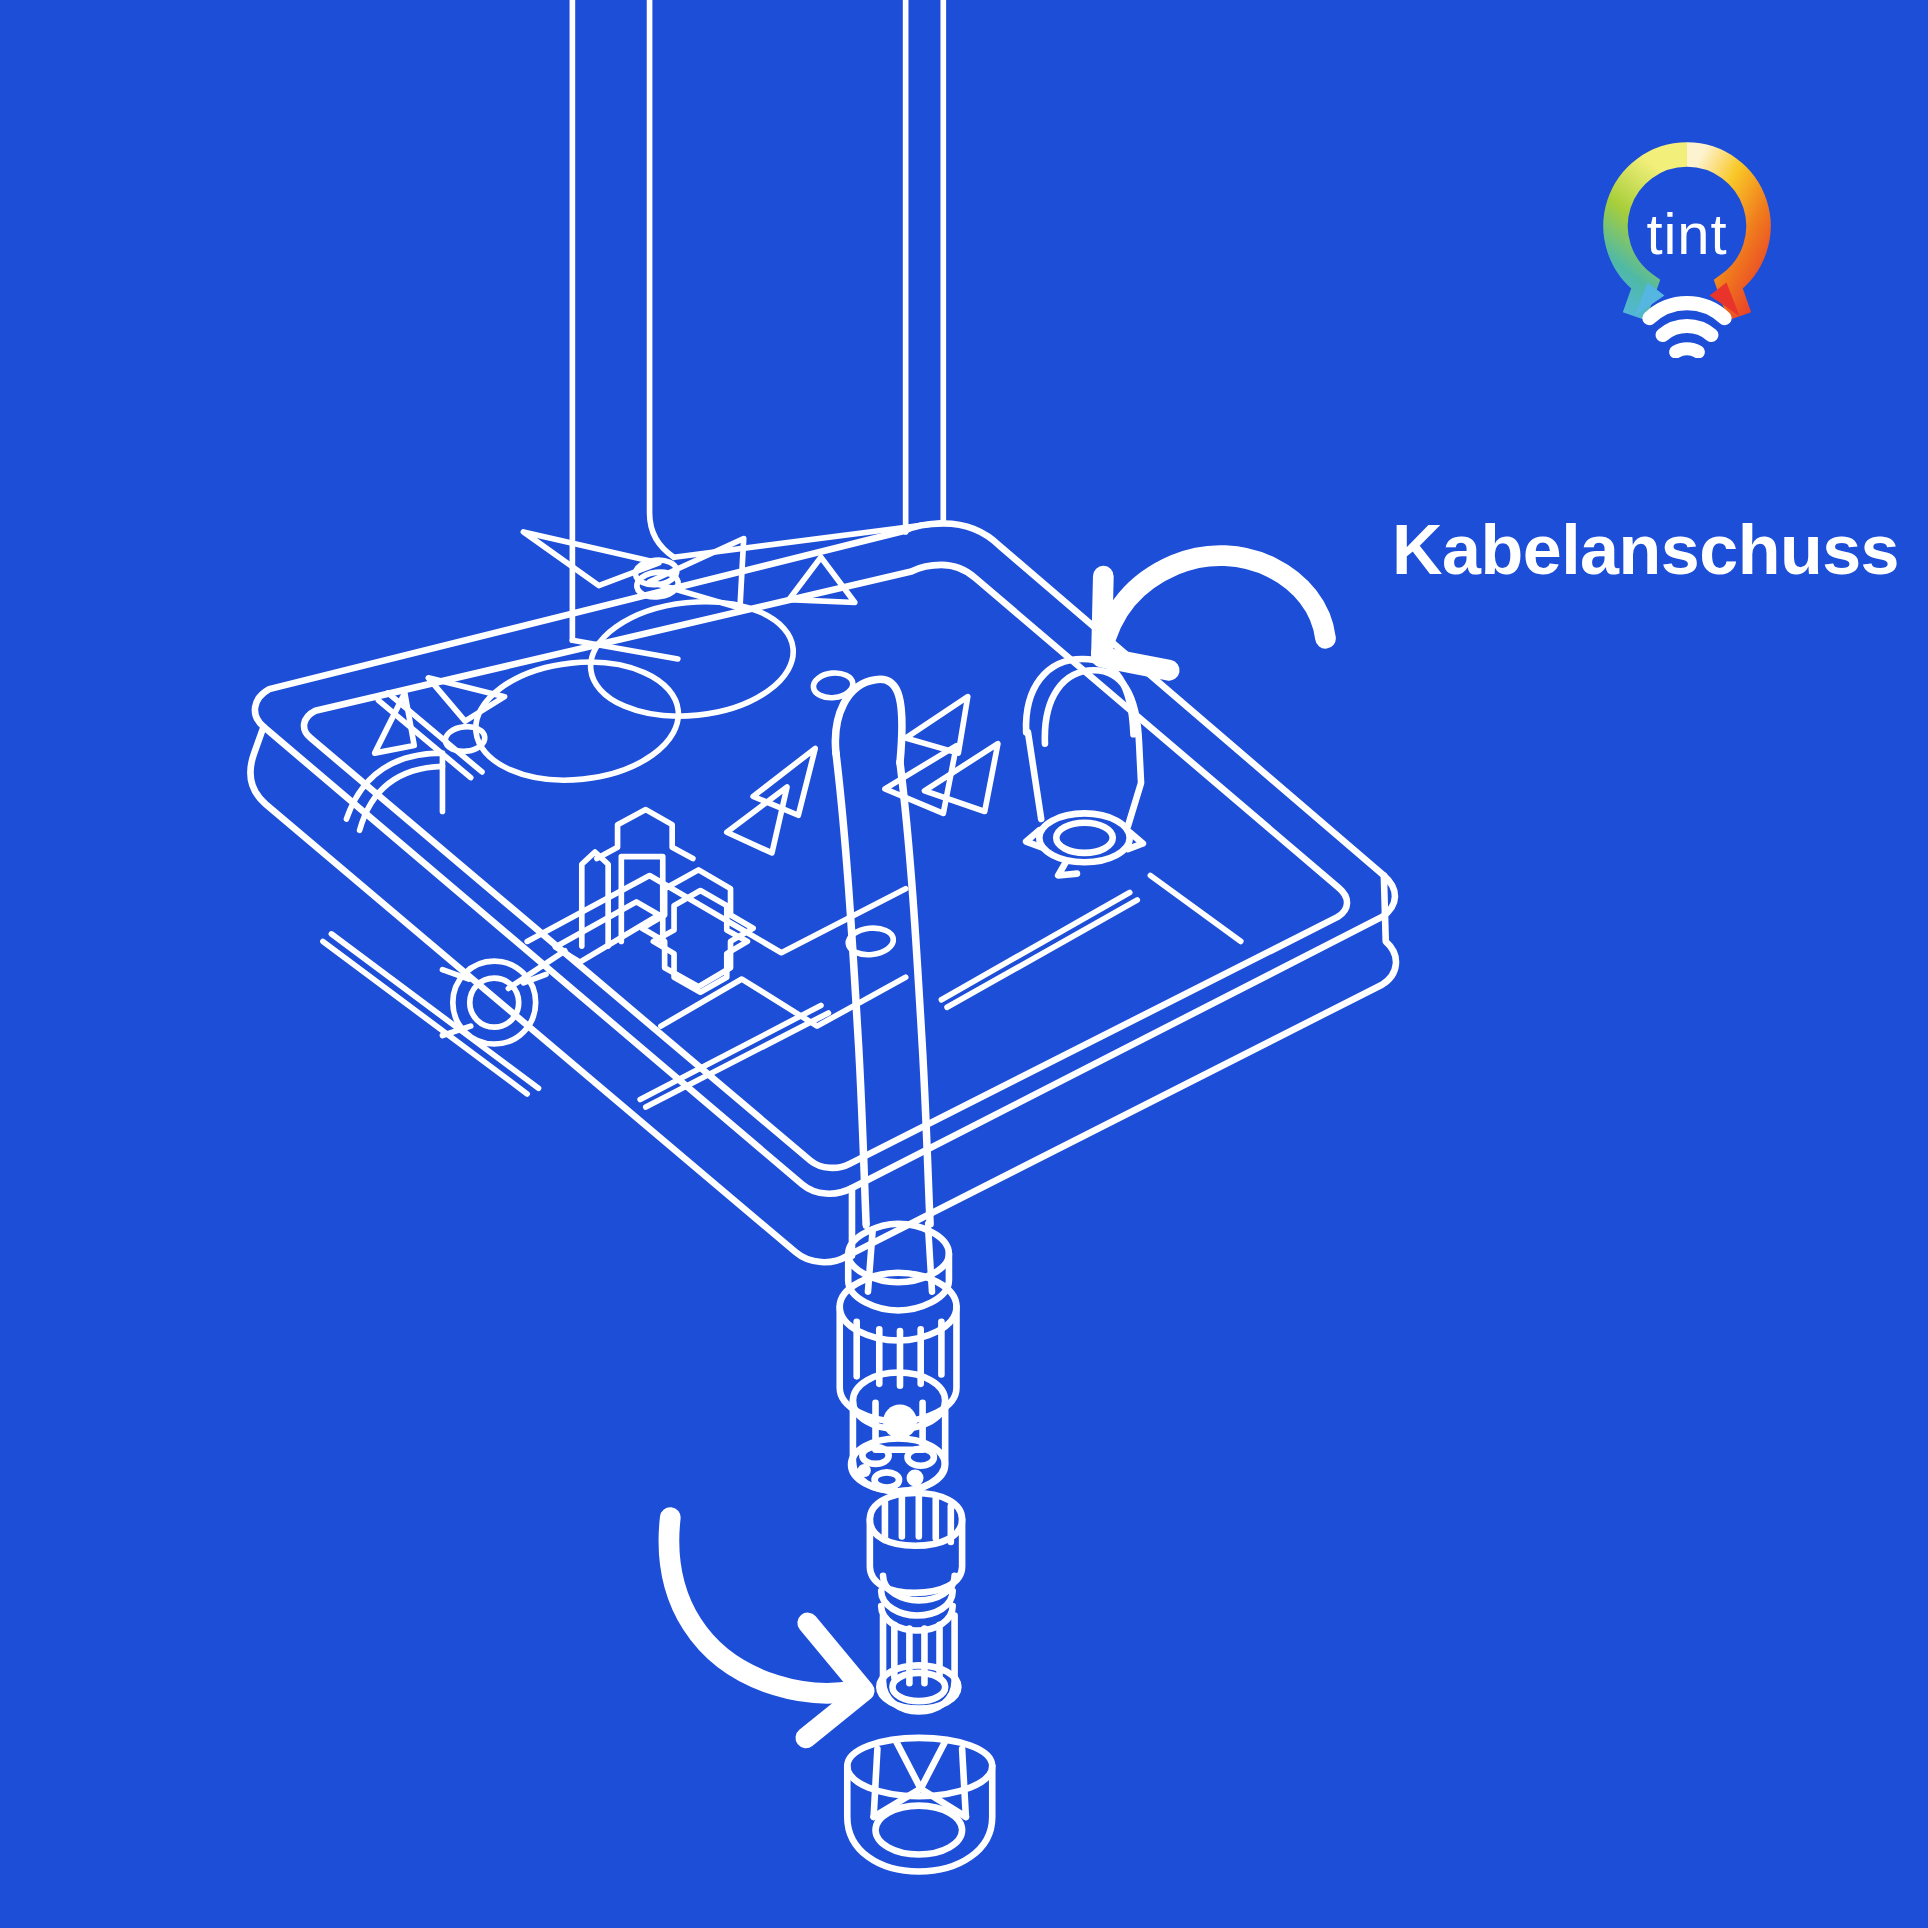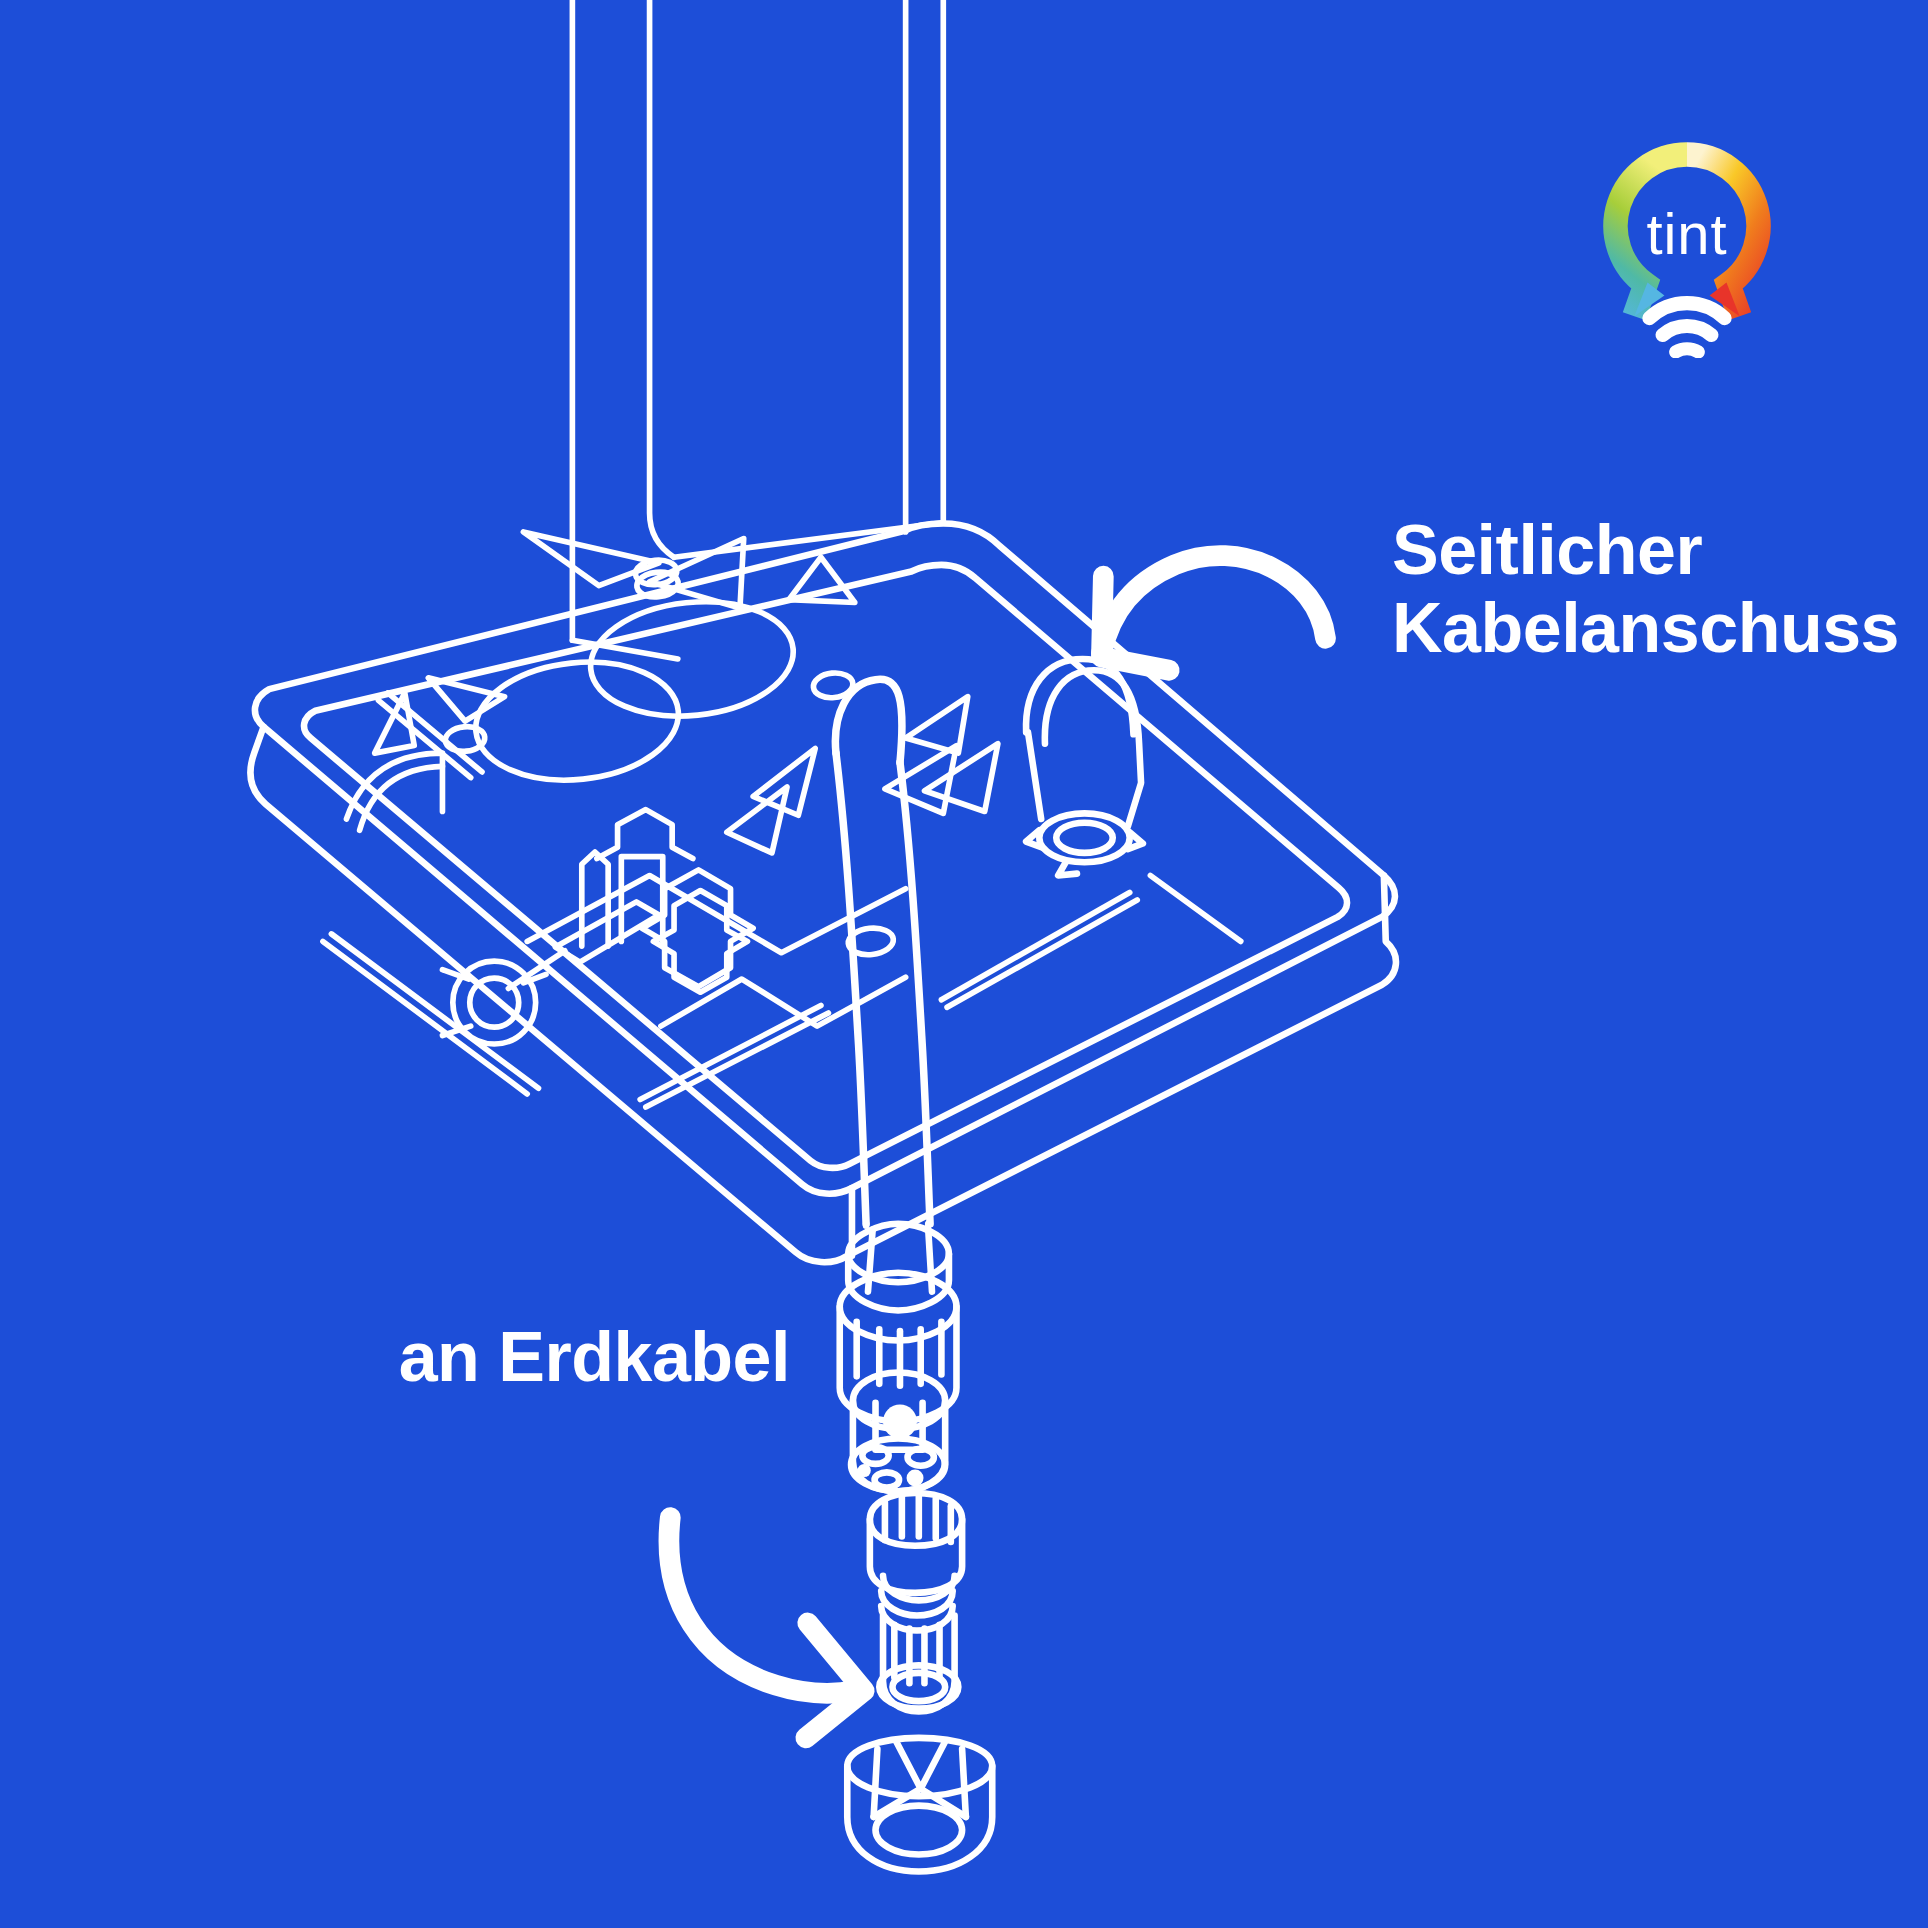--- a/index.html
+++ b/index.html
@@ -289,22 +289,20 @@
 
     <g fill="none" stroke="#ffffff" stroke-linecap="round">
       <path d="M60,188 A58,58 0 0,1 140,188" stroke-width="15"></path>
       <path d="M74,206 A40,40 0 0,1 126,206" stroke-width="15"></path>
       <path d="M88,224 A23,23 0 0,1 112,224" stroke-width="14"></path>
     </g>
   </svg>
   <div id="tint-word">tint</div>
 
   <div class="callout" id="callout-side">
-    <span class="ln">Seitlicher</span>
     <span class="ln">Kabelanschuss</span>
   </div>
 
   <div class="callout" id="callout-direct">
-    <span class="ln">an Erdkabel</span>
   </div>
 
 </div>
 
 
 </body></html>

